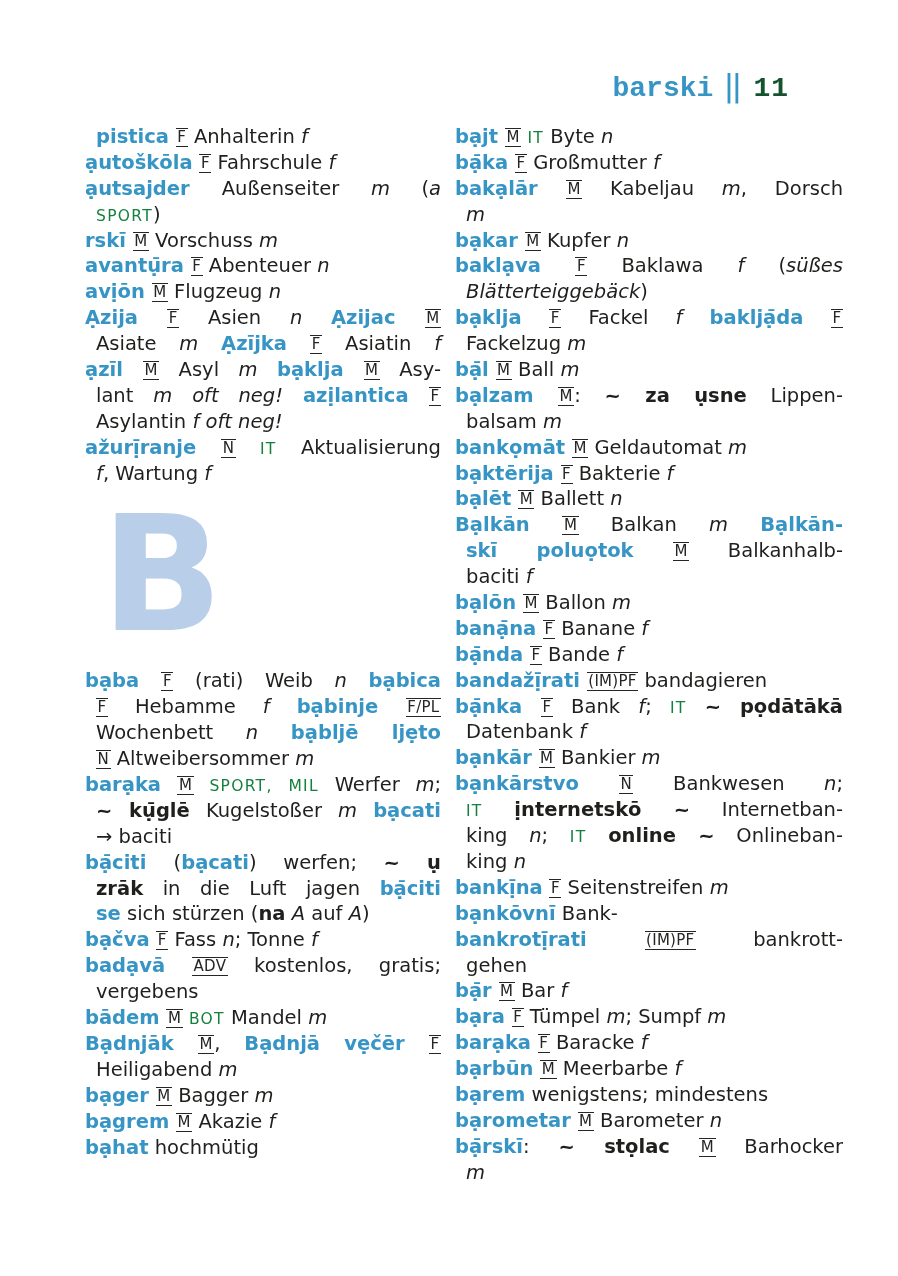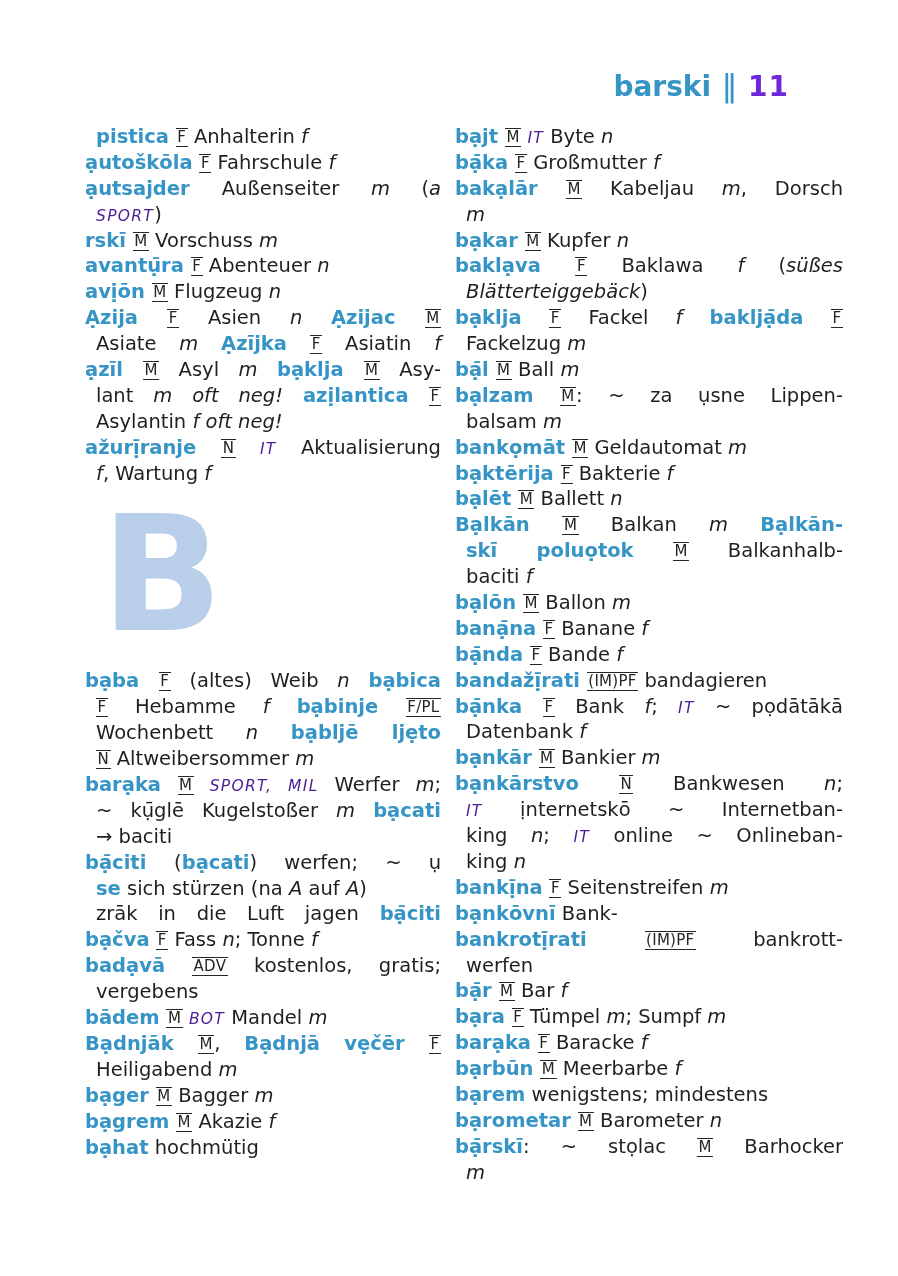--- a/index.html
+++ b/index.html
@@ -5,44 +5,44 @@
   html,body { margin:0; padding:0; background:#e8e8e8; }
   .page {
     position:relative; width:898px; height:1276px; background:#ffffff;
     margin:0 auto; overflow:hidden;
     font-family:"DejaVu Sans", sans-serif; color:#1f1f1d;
     --blue:#3795c5; --pale:#b9cee9;
   }
   .running-head {
     position:absolute; top:68px; right:109px;
     display:flex; align-items:baseline; gap:11px;
-    font-size:28px; font-weight:700;
+    font-size:28px; font-weight:700;font-family:Liberation Mono, monospace;
   }
   .running-head .kw  { color:var(--blue); }
   .running-head .sep { color:var(--blue); font-weight:400; font-size:30px; transform:scaleX(1.1); }
-  .running-head .pg  { color:#6d28d9; letter-spacing:1px; }
+  .running-head .pg  { color:#14532d; letter-spacing:1px; }
 
   .col { position:absolute; top:124px; font-size:19.5px; line-height:25.9px; }
   .col-left  { left:85px;  width:356px; }
   .col-right { left:455px; width:388px; }
 
   .line { width:100%; height:25.9px; box-sizing:border-box; white-space:nowrap; }
   .line.ind  { padding-left:11px; }
   .line.just { white-space:normal; text-align:justify; text-align-last:justify; -moz-text-align-last:justify; }
 
   .s-n  {}
   .s-hw { font-weight:700; color:var(--blue); }
-  .s-b  { font-weight:400;margin-top:48px; }
+  .s-b  { font-weight:700;margin-top:48px; }
   .s-it { font-style:italic; }
   .s-pos {
     display:inline-block; font-size:15px; line-height:17px;
     border-top:1.5px solid #252523; border-bottom:1.5px solid #252523;
     padding:0 1.5px; vertical-align:1px; letter-spacing:0.3px; color:#252523;
   }
-  .s-lbl { font-size:15.5px; letter-spacing:1.3px; color:#4c1d95;font-style:italic; }
+  .s-lbl { font-size:15.5px; letter-spacing:1.3px; color:#15803d; }
 
   .section-letter {
     height:182px; line-height:178px; font-size:160px; font-weight:700;
     color:var(--pale); padding-left:16px;
   }
 </style>
 </head>
 <body>
 
 <div class="page" style="--blue: #3795c5; --pale: #b9cee9; color: rgb(31, 31, 29);">
@@ -60,30 +60,30 @@
       <div class="line"><span class="s-hw">avantụ̄ra </span><span class="s-pos">F</span><span class="s-n"> Abenteuer </span><span class="s-it">n</span></div>
       <div class="line"><span class="s-hw">avịōn </span><span class="s-pos">M</span><span class="s-n"> Flugzeug </span><span class="s-it">n</span></div>
       <div class="line just"><span class="s-hw">Ạzija </span><span class="s-pos">F</span><span class="s-n"> Asien </span><span class="s-it">n</span><span class="s-n"> </span><span class="s-hw">Ạzijac </span><span class="s-pos">M</span></div>
       <div class="line ind just"><span class="s-n">Asiate </span><span class="s-it">m</span><span class="s-n"> </span><span class="s-hw">Ạzījka </span><span class="s-pos">F</span><span class="s-n"> Asiatin </span><span class="s-it">f</span></div>
       <div class="line just"><span class="s-hw">ạzīl </span><span class="s-pos">M</span><span class="s-n"> Asyl </span><span class="s-it">m</span><span class="s-n"> </span><span class="s-hw">bạklja </span><span class="s-pos">M</span><span class="s-n"> Asy-</span></div>
       <div class="line ind just"><span class="s-n">lant </span><span class="s-it">m oft neg!</span><span class="s-n"> </span><span class="s-hw">azịlantica </span><span class="s-pos">F</span></div>
       <div class="line ind"><span class="s-n">Asylantin </span><span class="s-it">f oft neg!</span></div>
       <div class="line just"><span class="s-hw">ažurị̄ranje </span><span class="s-pos">N</span><span class="s-n"> </span><span class="s-lbl">IT</span><span class="s-n"> Aktualisierung</span></div>
       <div class="line ind"><span class="s-it">f</span><span class="s-n">, Wartung </span><span class="s-it">f</span></div>
       <div class="section-letter">B</div>
-      <div class="line just"><span class="s-hw">bạba </span><span class="s-pos">F</span><span class="s-n"> (altes) Weib </span><span class="s-it">n</span><span class="s-n"> </span><span class="s-hw">bạbica</span></div>
+      <div class="line just"><span class="s-hw">bạba </span><span class="s-pos">F</span><span class="s-n"> (rati) Weib </span><span class="s-it">n</span><span class="s-n"> </span><span class="s-hw">bạbica</span></div>
       <div class="line ind just"><span class="s-pos">F</span><span class="s-n"> Hebamme </span><span class="s-it">f</span><span class="s-n"> </span><span class="s-hw">bạbinje </span><span class="s-pos">F/PL</span></div>
       <div class="line ind just"><span class="s-n">Wochenbett </span><span class="s-it">n</span><span class="s-n"> </span><span class="s-hw">bạbljē ljẹto</span></div>
       <div class="line ind"><span class="s-pos">N</span><span class="s-n"> Altweibersommer </span><span class="s-it">m</span></div>
       <div class="line just"><span class="s-hw">barạka </span><span class="s-pos">M</span><span class="s-n"> </span><span class="s-lbl">SPORT, MIL</span><span class="s-n"> Werfer </span><span class="s-it">m</span><span class="s-n">;</span></div>
       <div class="line ind just"><span class="s-b">~ kụ̄glē</span><span class="s-n"> Kugelstoßer </span><span class="s-it">m</span><span class="s-n"> </span><span class="s-hw">bạcati</span></div>
       <div class="line ind"><span class="s-n">→ baciti</span></div>
       <div class="line just"><span class="s-hw">bạ̄citi </span><span class="s-n">(</span><span class="s-hw">bạcati</span><span class="s-n">) werfen; </span><span class="s-b">~ ụ</span></div>
+      <div class="line ind just"><span class="s-b">zrāk</span><span class="s-n"> in die Luft jagen </span><span class="s-hw">bạ̄citi</span></div>
       <div class="line ind"><span class="s-hw">se</span><span class="s-n"> sich stürzen (</span><span class="s-b">na</span><span class="s-n"> </span><span class="s-it">A</span><span class="s-n"> auf </span><span class="s-it">A</span><span class="s-n">)</span></div>
-      <div class="line ind just"><span class="s-b">zrāk</span><span class="s-n"> in die Luft jagen </span><span class="s-hw">bạ̄citi</span></div>
       <div class="line"><span class="s-hw">bạčva </span><span class="s-pos">F</span><span class="s-n"> Fass </span><span class="s-it">n</span><span class="s-n">; Tonne </span><span class="s-it">f</span></div>
       <div class="line just"><span class="s-hw">badạvā </span><span class="s-pos">ADV</span><span class="s-n"> kostenlos, gratis;</span></div>
       <div class="line ind"><span class="s-n">vergebens</span></div>
       <div class="line"><span class="s-hw">bādem </span><span class="s-pos">M</span><span class="s-n"> </span><span class="s-lbl">BOT</span><span class="s-n"> Mandel </span><span class="s-it">m</span></div>
       <div class="line just"><span class="s-hw">Bạdnjāk </span><span class="s-pos">M</span><span class="s-n">, </span><span class="s-hw">Bạdnjā vẹčēr </span><span class="s-pos">F</span></div>
       <div class="line ind"><span class="s-n">Heiligabend </span><span class="s-it">m</span></div>
       <div class="line"><span class="s-hw">bạger </span><span class="s-pos">M</span><span class="s-n"> Bagger </span><span class="s-it">m</span></div>
       <div class="line"><span class="s-hw">bạgrem </span><span class="s-pos">M</span><span class="s-n"> Akazie </span><span class="s-it">f</span></div>
       <div class="line"><span class="s-hw">bạhat</span><span class="s-n"> hochmütig</span></div>
     </div>
@@ -113,21 +113,21 @@
       <div class="line just"><span class="s-hw">bạ̄nka </span><span class="s-pos">F</span><span class="s-n"> Bank </span><span class="s-it">f</span><span class="s-n">; </span><span class="s-lbl">IT</span><span class="s-n"> </span><span class="s-b">~ pọdātākā</span></div>
       <div class="line ind"><span class="s-n">Datenbank </span><span class="s-it">f</span></div>
       <div class="line"><span class="s-hw">bạnkār </span><span class="s-pos">M</span><span class="s-n"> Bankier </span><span class="s-it">m</span></div>
       <div class="line just"><span class="s-hw">bạnkārstvo </span><span class="s-pos">N</span><span class="s-n"> Bankwesen </span><span class="s-it">n</span><span class="s-n">;</span></div>
       <div class="line ind just"><span class="s-lbl">IT</span><span class="s-n"> </span><span class="s-b">ịnternetskō ~</span><span class="s-n"> Internetban-</span></div>
       <div class="line ind just"><span class="s-n">king </span><span class="s-it">n</span><span class="s-n">; </span><span class="s-lbl">IT</span><span class="s-n"> </span><span class="s-b">online ~</span><span class="s-n"> Onlineban-</span></div>
       <div class="line ind"><span class="s-n">king </span><span class="s-it">n</span></div>
       <div class="line"><span class="s-hw">bankị̄na </span><span class="s-pos">F</span><span class="s-n"> Seitenstreifen </span><span class="s-it">m</span></div>
       <div class="line"><span class="s-hw">bạnkōvnī</span><span class="s-n"> Bank-</span></div>
       <div class="line just"><span class="s-hw">bankrotị̄rati </span><span class="s-pos">(IM)PF</span><span class="s-n"> bankrott-</span></div>
-      <div class="line ind"><span class="s-n">werfen</span></div>
+      <div class="line ind"><span class="s-n">gehen</span></div>
       <div class="line"><span class="s-hw">bạ̄r </span><span class="s-pos">M</span><span class="s-n"> Bar </span><span class="s-it">f</span></div>
       <div class="line"><span class="s-hw">bạra </span><span class="s-pos">F</span><span class="s-n"> Tümpel </span><span class="s-it">m</span><span class="s-n">; Sumpf </span><span class="s-it">m</span></div>
       <div class="line"><span class="s-hw">barạka </span><span class="s-pos">F</span><span class="s-n"> Baracke </span><span class="s-it">f</span></div>
       <div class="line"><span class="s-hw">bạrbūn </span><span class="s-pos">M</span><span class="s-n"> Meerbarbe </span><span class="s-it">f</span></div>
       <div class="line"><span class="s-hw">bạrem</span><span class="s-n"> wenigstens; mindestens</span></div>
       <div class="line"><span class="s-hw">bạrometar </span><span class="s-pos">M</span><span class="s-n"> Barometer </span><span class="s-it">n</span></div>
       <div class="line just"><span class="s-hw">bạ̄rskī</span><span class="s-n">: </span><span class="s-b">~ stọlac </span><span class="s-pos">M</span><span class="s-n"> Barhocker</span></div>
       <div class="line ind"><span class="s-it">m</span></div>
     </div>
 </div>

